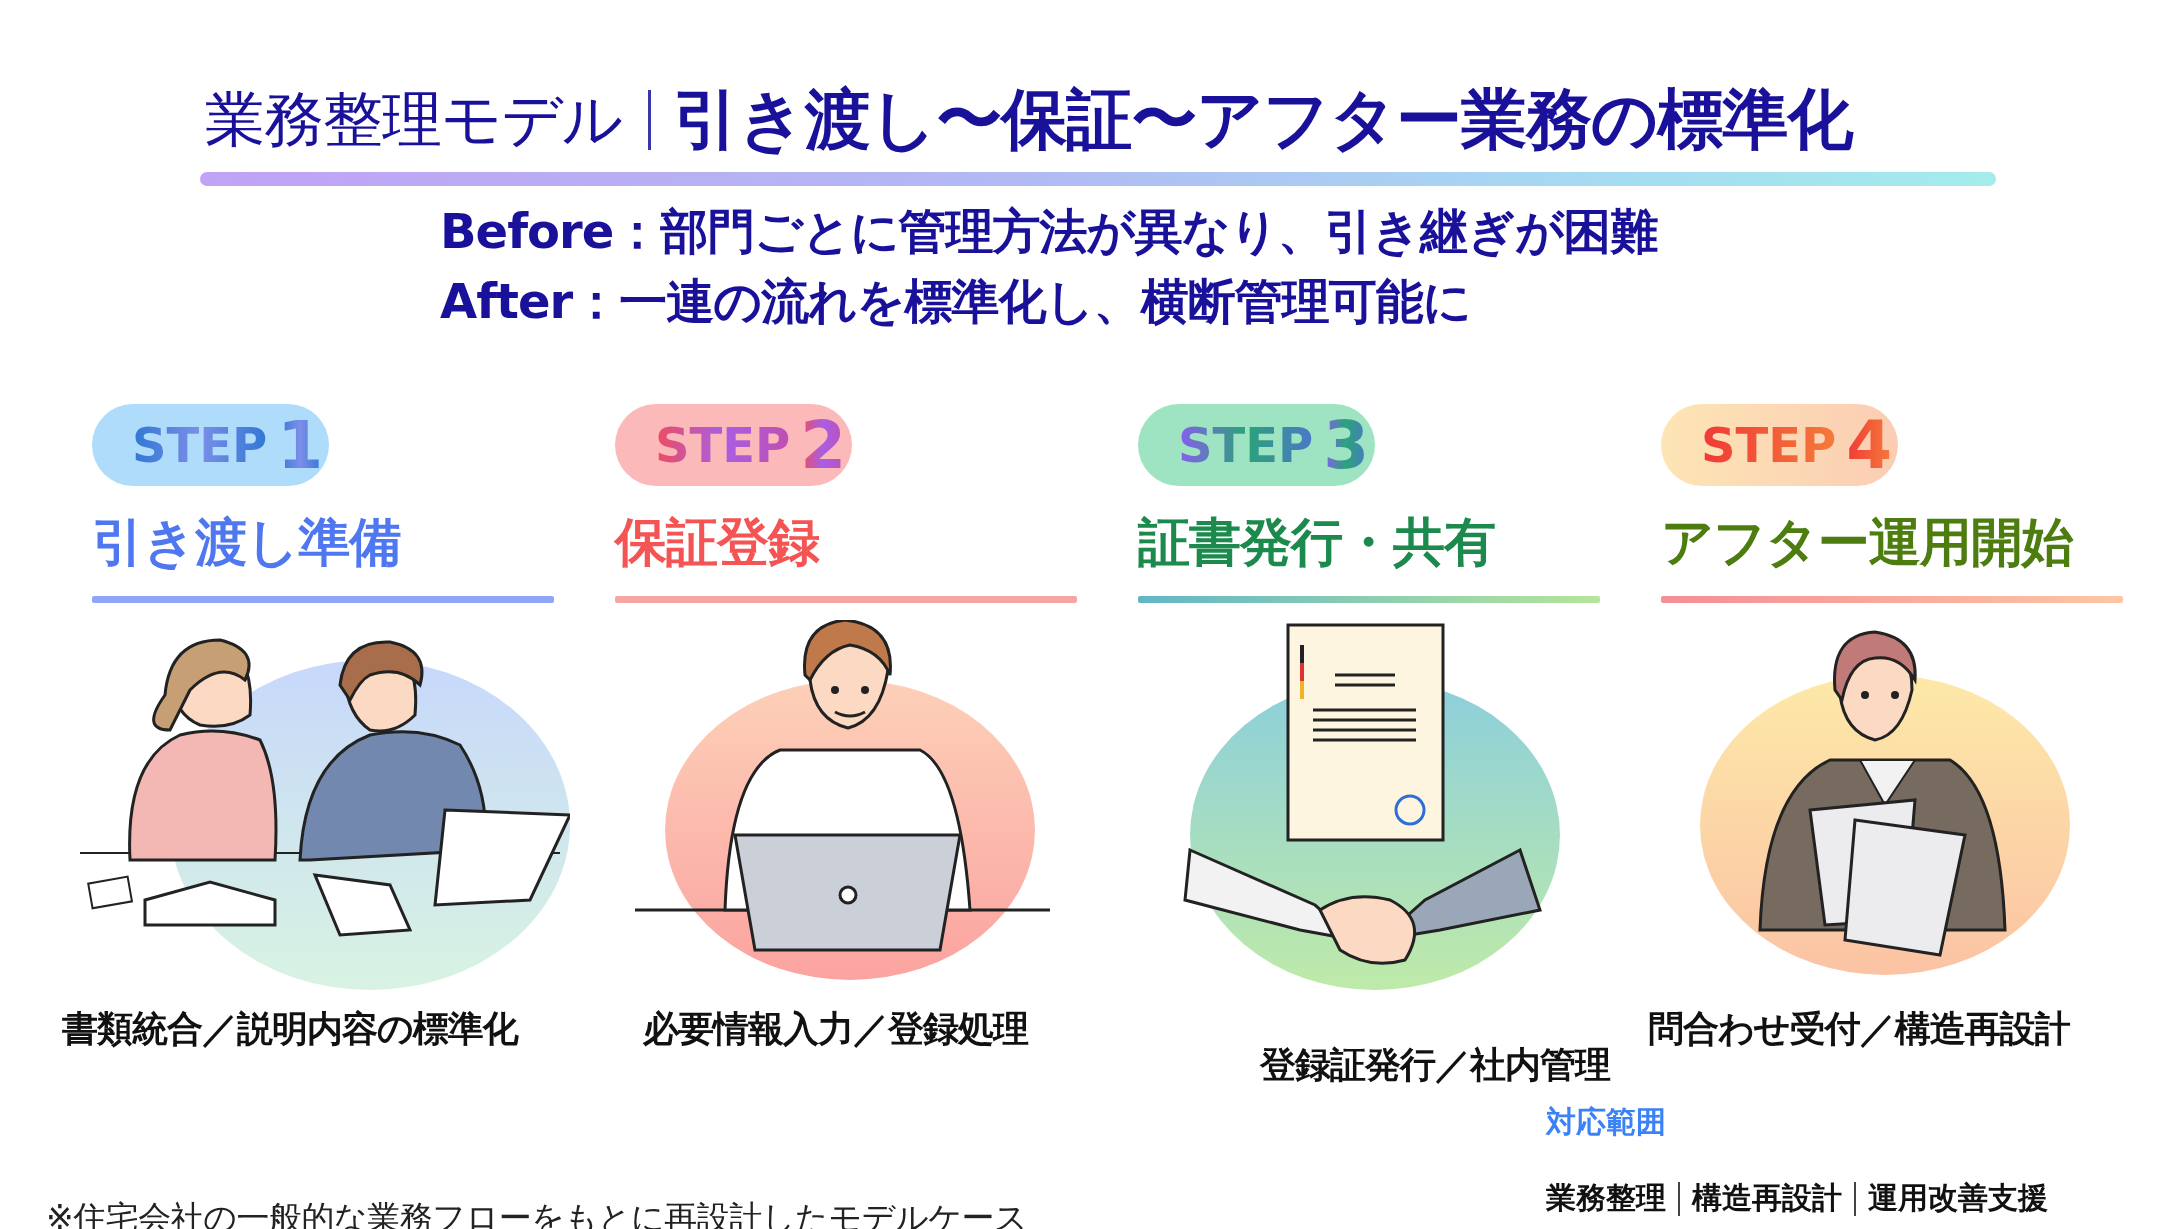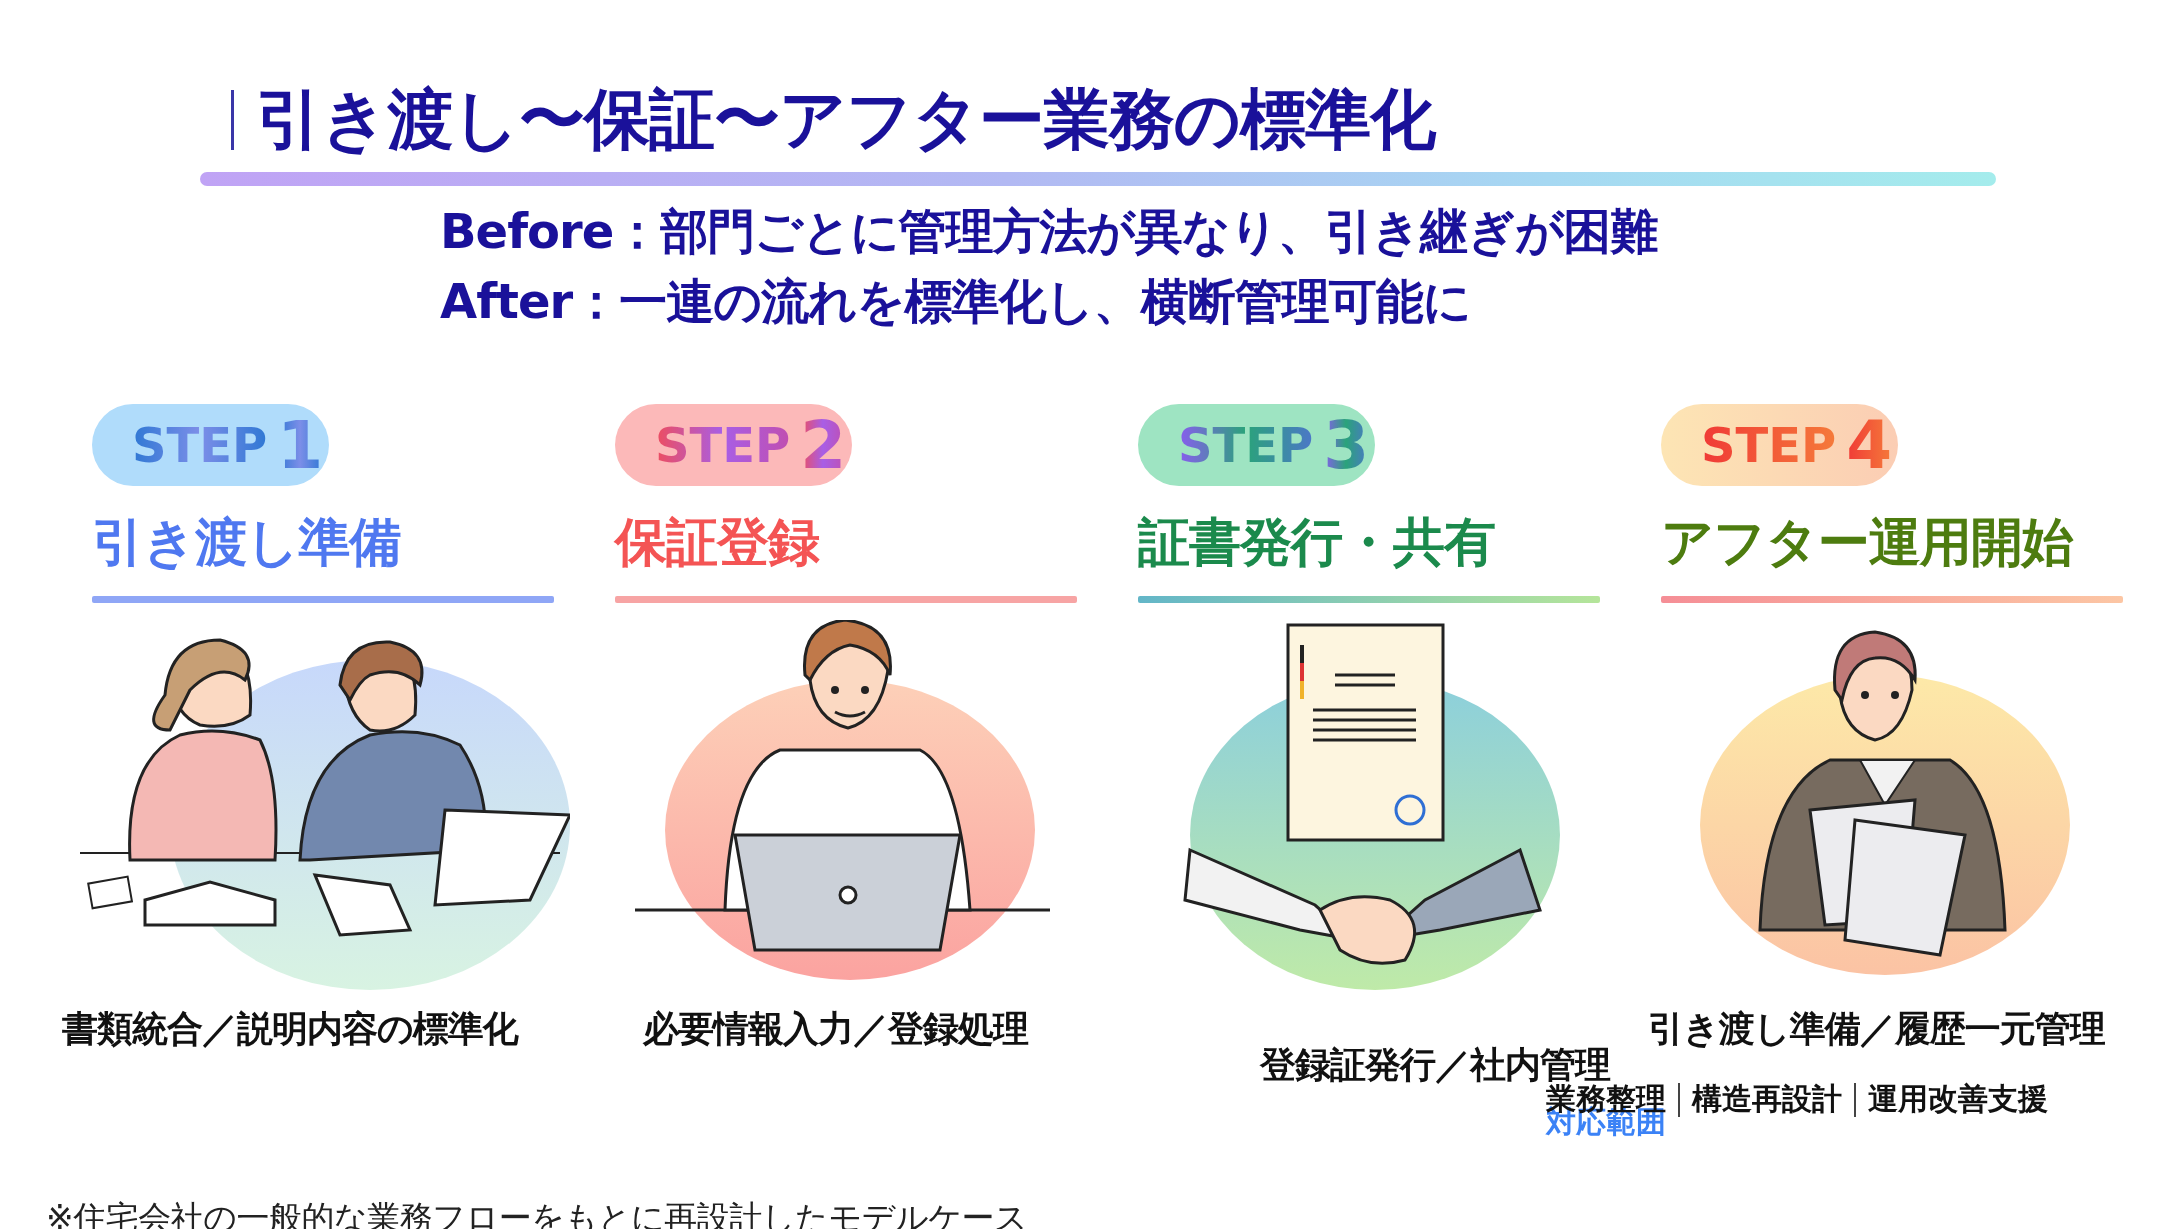--- a/index.html
+++ b/index.html
@@ -31,28 +31,29 @@
   .s3 .stitle{color:#1b8a4c;}
   .s4 .stitle{color:#4d7c0f;}
   .uline{margin-top:18px;height:7px;width:462px;border-radius:2px;}
   .s1 .uline{background:#8fa6f6;}
   .s2 .uline{background:#f7a4a4;}
   .s3 .uline{background:linear-gradient(90deg,#63b6c8,#b5e59a);}
   .s4 .uline{background:linear-gradient(90deg,#f58e96,#fcc6a4);}
   .illus{position:absolute;top:620px;}
   .caption{position:absolute;top:1005px;font-size:36px;font-weight:700;color:#111;white-space:nowrap;letter-spacing:-1px;}
   .scope-label{left:1546px;top:1102px;font-size:30px;font-weight:700;color:#3b82f6;}
-  .scope-items{left:1546px;top:1079px;font-size:30px;font-weight:700;color:#111;white-space:nowrap;display:flex;align-items:center;}
+  .scope-items{left:1546px;top:1178px;font-size:30px;font-weight:700;color:#111;white-space:nowrap;display:flex;align-items:center;}
   .scope-items .bar{display:inline-block;width:2px;height:34px;background:#444;margin:0 12px;}
   .footnote{left:46px;top:1152px;font-size:33px;color:#222;white-space:nowrap;letter-spacing:-0.5px;margin-top:44px;}
 </style>
 </head>
 <body>
 
 <div class="abs title">
+  <span class="sub">業務整理モデル</span>
   <span class="sep"></span>
   <span class="main">引き渡し〜保証〜アフター業務の標準化</span>
 </div>
 <div class="abs title-bar"></div>
 
 <div class="abs ba before">Before：部門ごとに管理方法が異なり、引き継ぎが困難</div>
 <div class="abs ba after">After：一連の流れを標準化し、横断管理可能に</div>
 
 <div class="step s1" style="left:92px;">
   <div class="badge">
@@ -171,21 +172,21 @@
   <path d="M145 70 Q140 15 185 12 Q228 18 225 60 Q210 35 185 38 Q160 40 152 80Z" fill="#c07a78" stroke="#222" stroke-width="3"></path>
   <circle cx="175" cy="75" r="4" fill="#222"></circle>
     <circle cx="205" cy="75" r="4" fill="#222"></circle>
   <path d="M120 190 L225 180 L215 300 L135 305Z" fill="#ececef" stroke="#222" stroke-width="3"></path>
   <path d="M165 200 L275 215 L250 335 L155 320Z" fill="#ececef" stroke="#222" stroke-width="3"></path>
 </svg>
 
 <div class="caption" style="left:62px;">書類統合／説明内容の標準化</div>
 <div class="caption" style="left:643px;">必要情報入力／登録処理</div>
 <div class="caption" style="left:1260px;margin-top:36px;">登録証発行／社内管理</div>
-<div class="caption" style="left:1648px;">引き渡し準備／履歴一元管理</div>
+<div class="caption" style="left:1648px;">問合わせ受付／構造再設計</div>
 
 <div class="abs scope-label">対応範囲</div>
 <div class="abs scope-items">
   <span>業務整理</span>
   <span class="bar"></span>
   <span>構造再設計</span>
   <span class="bar"></span>
   <span>運用改善支援</span>
 </div>
 

